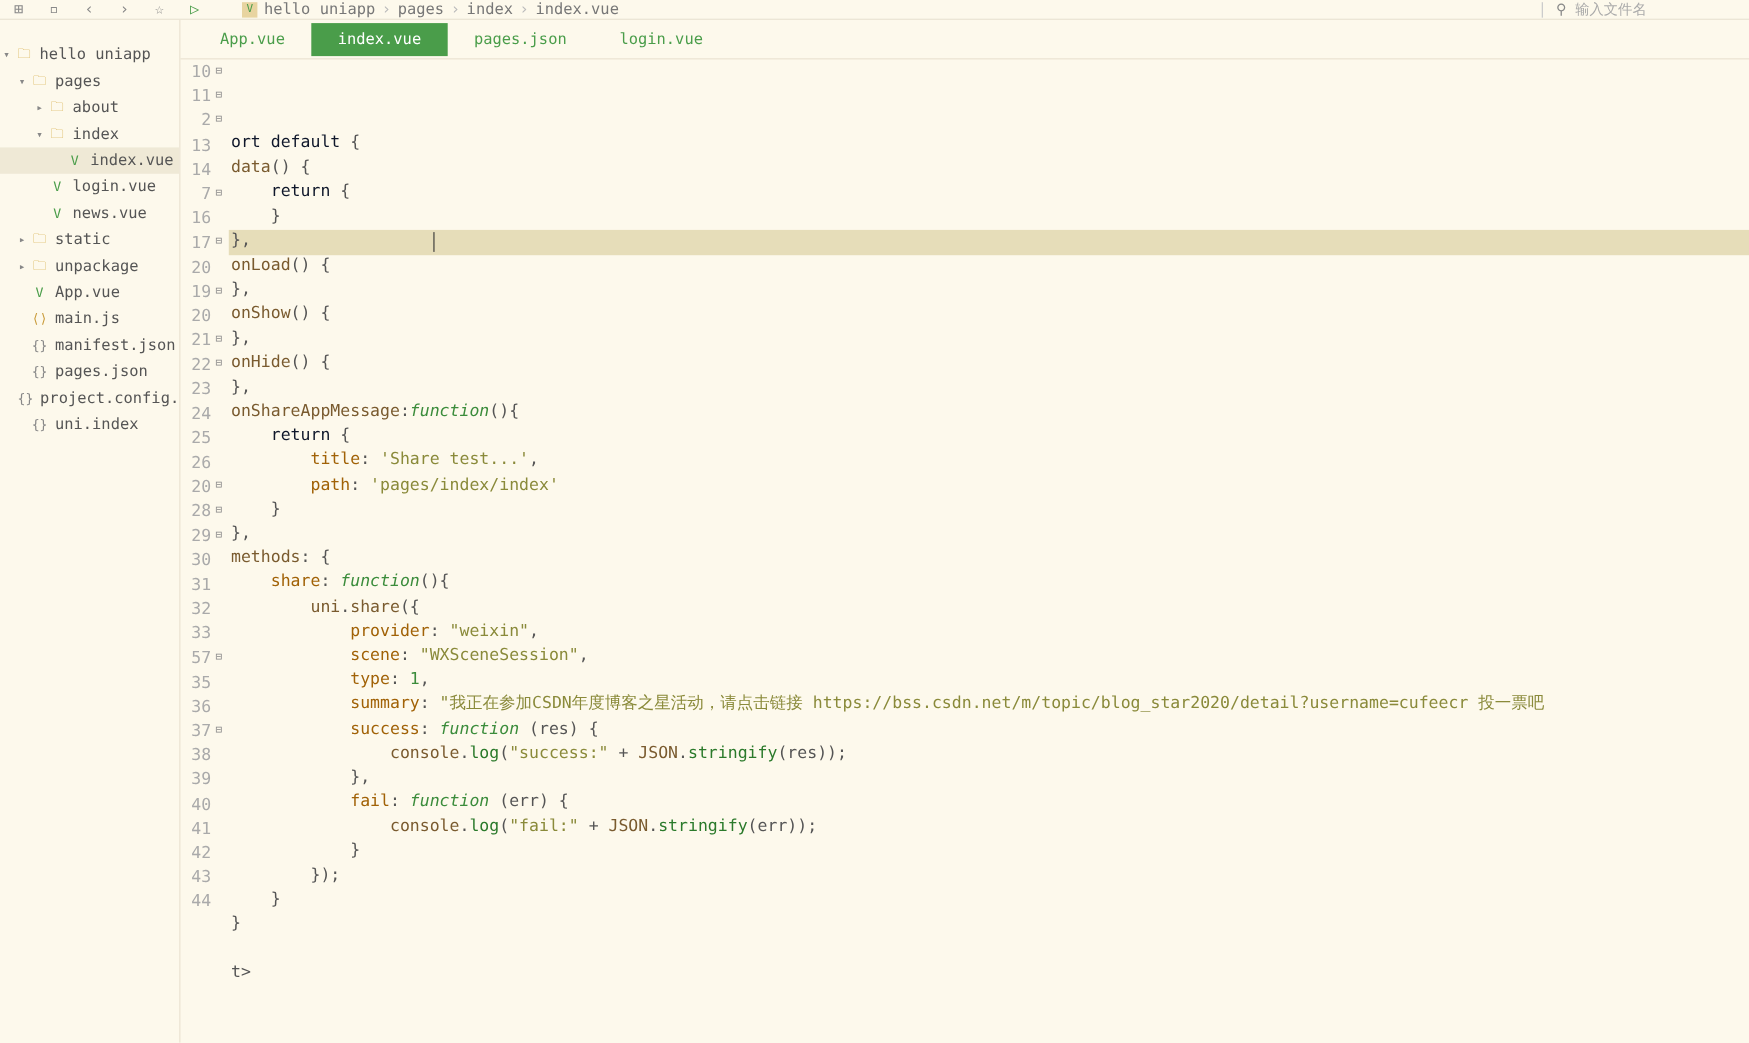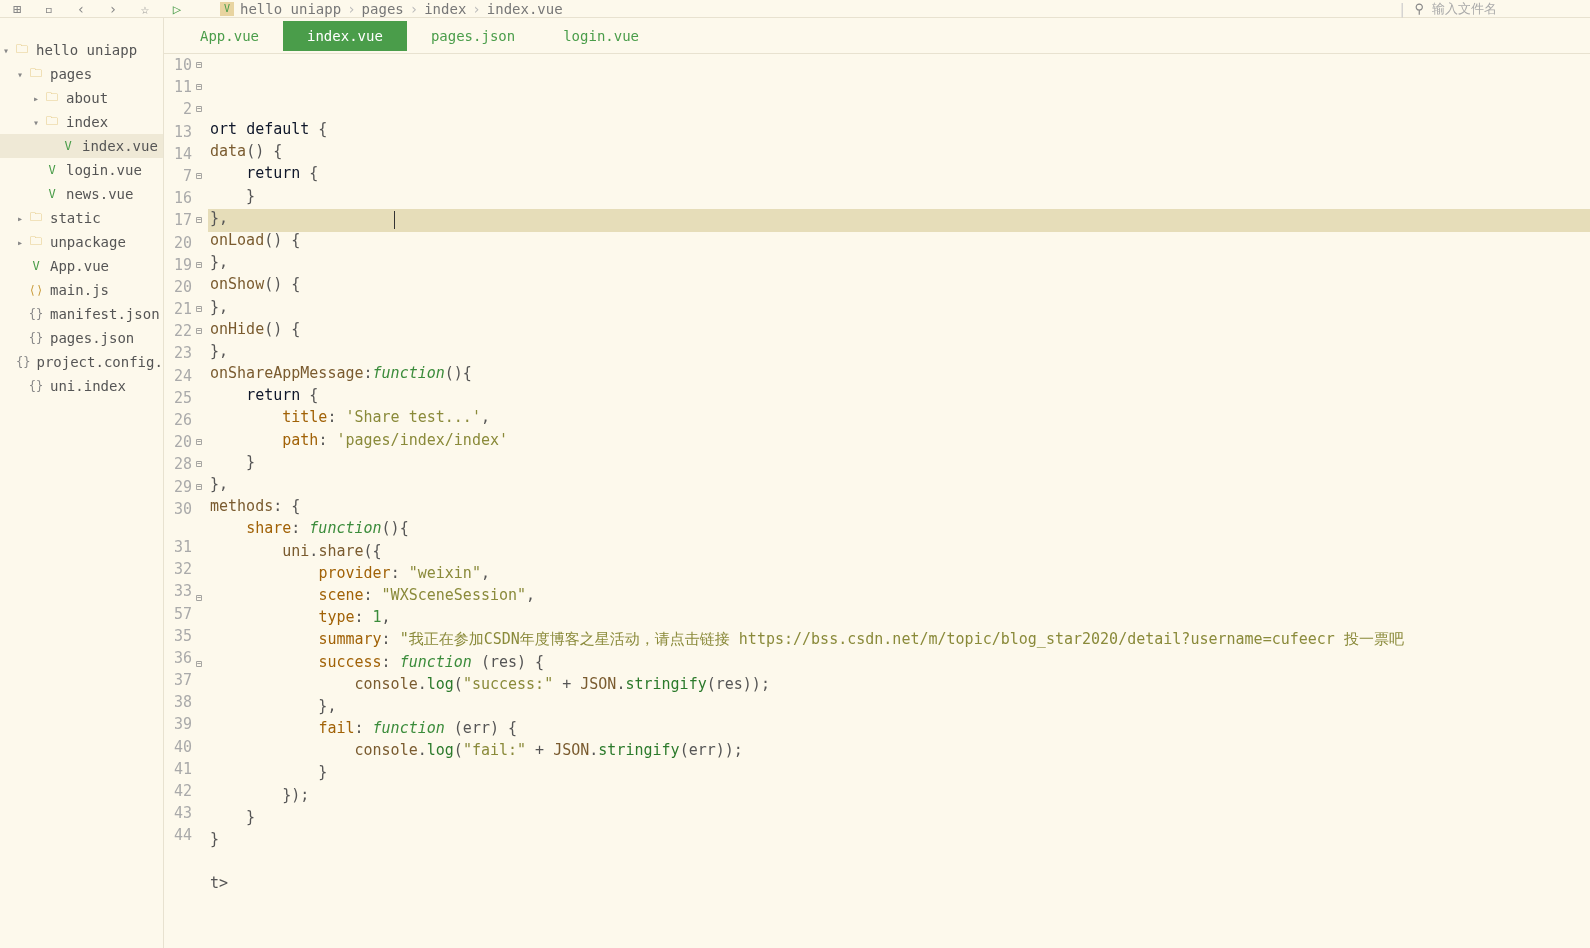--- a/index.html
+++ b/index.html
@@ -321,21 +321,21 @@
           <div class="line" style="justify-content: flex-end;">21</div>
           <div class="line" style="justify-content: flex-end;">22</div>
           <div class="line" style="justify-content: flex-end;">23</div>
           <div class="line" style="justify-content: flex-end;">24</div>
           <div class="line" style="justify-content: flex-end;">25</div>
           <div class="line" style="justify-content: flex-end;">26</div>
           <div class="line" style="justify-content: flex-end;">20</div>
           <div class="line" style="justify-content: flex-end;">28</div>
           <div class="line" style="justify-content: flex-end;">29</div>
           <div class="line" style="justify-content: flex-end; text-align: right;">30</div>
-          <div class="line" style="justify-content: flex-end; margin-top: 16px;">31</div>
+          <div class="line" style="justify-content: flex-end;">31</div>
           <div class="line" style="justify-content: flex-end;">32</div>
           <div class="line" style="justify-content: flex-end;">33</div>
           <div class="line" style="justify-content: flex-end;">57</div>
           <div class="line" style="justify-content: flex-end;">35</div>
           <div class="line" style="justify-content: flex-end;">36</div>
           <div class="line" style="justify-content: flex-end;">37</div>
           <div class="line" style="justify-content: flex-end;">38</div>
           <div class="line" style="justify-content: flex-end;">39</div>
           <div class="line" style="justify-content: flex-end;">40</div>
           <div class="line" style="justify-content: flex-end;">41</div>

